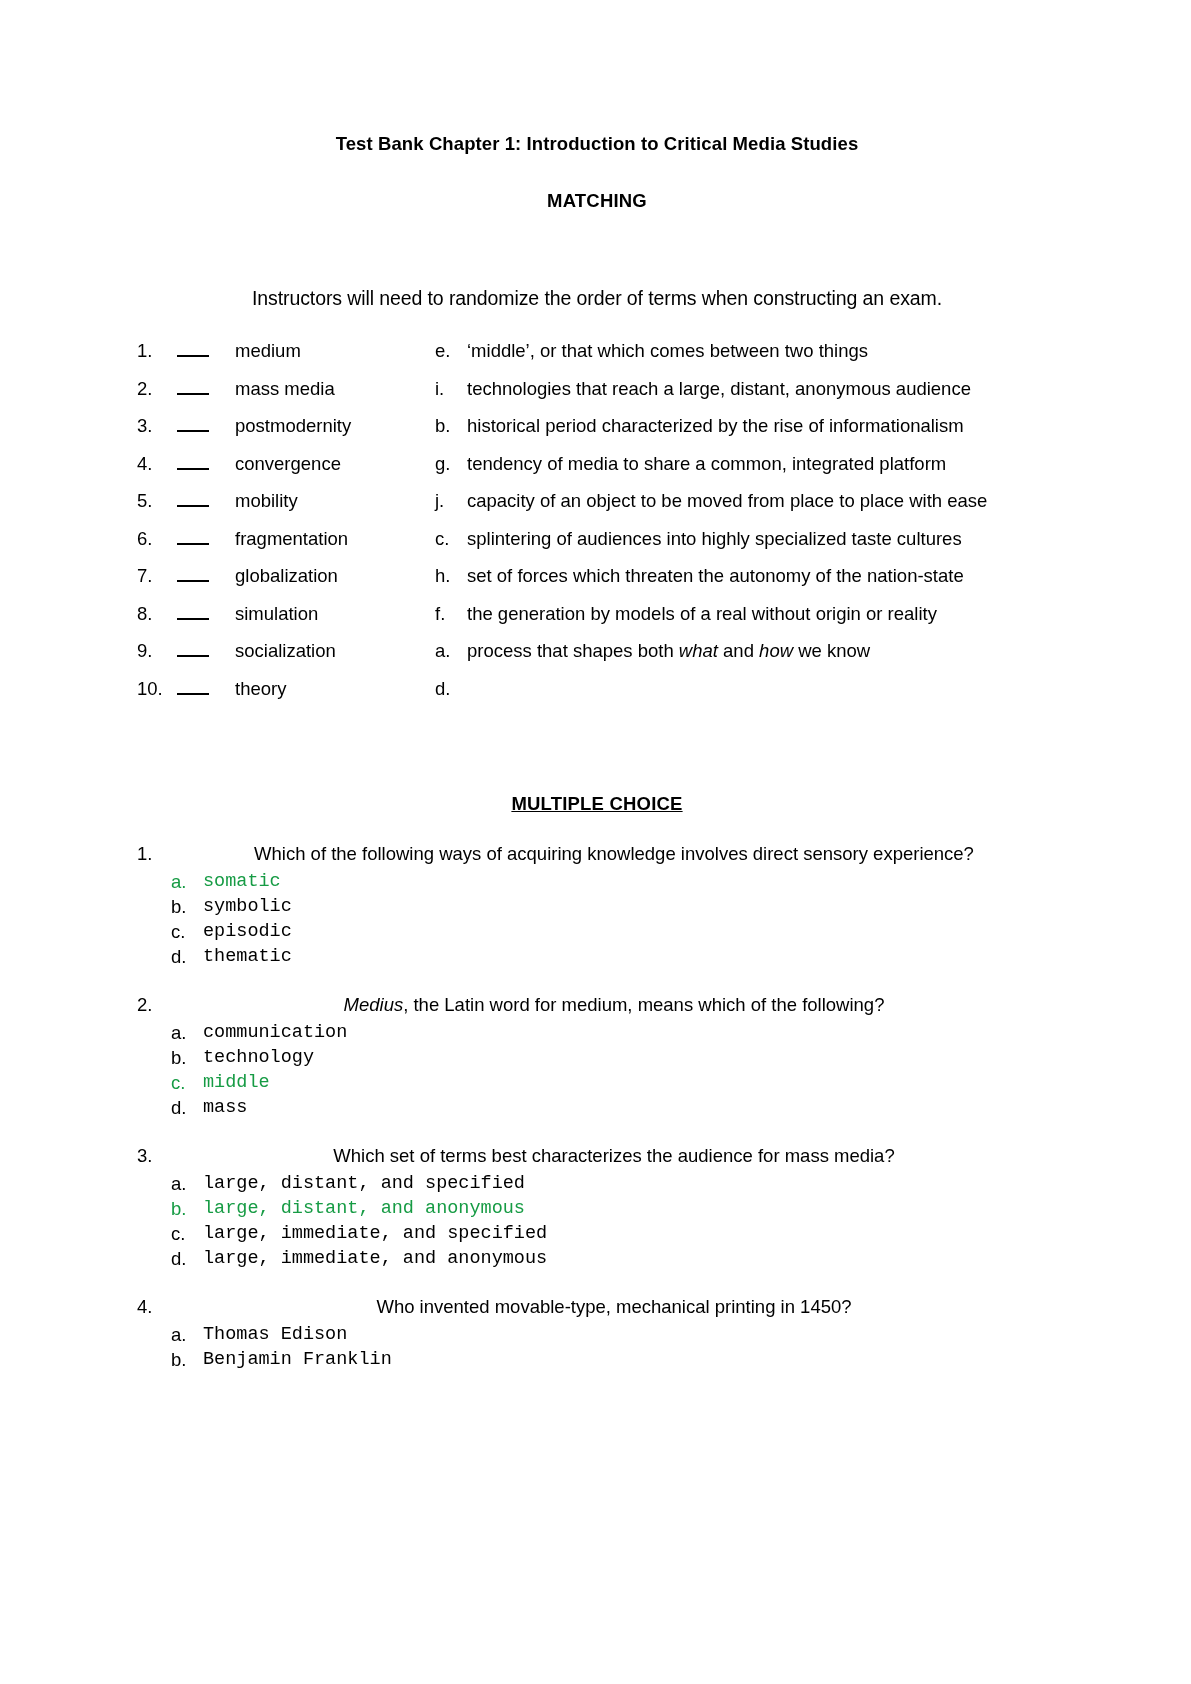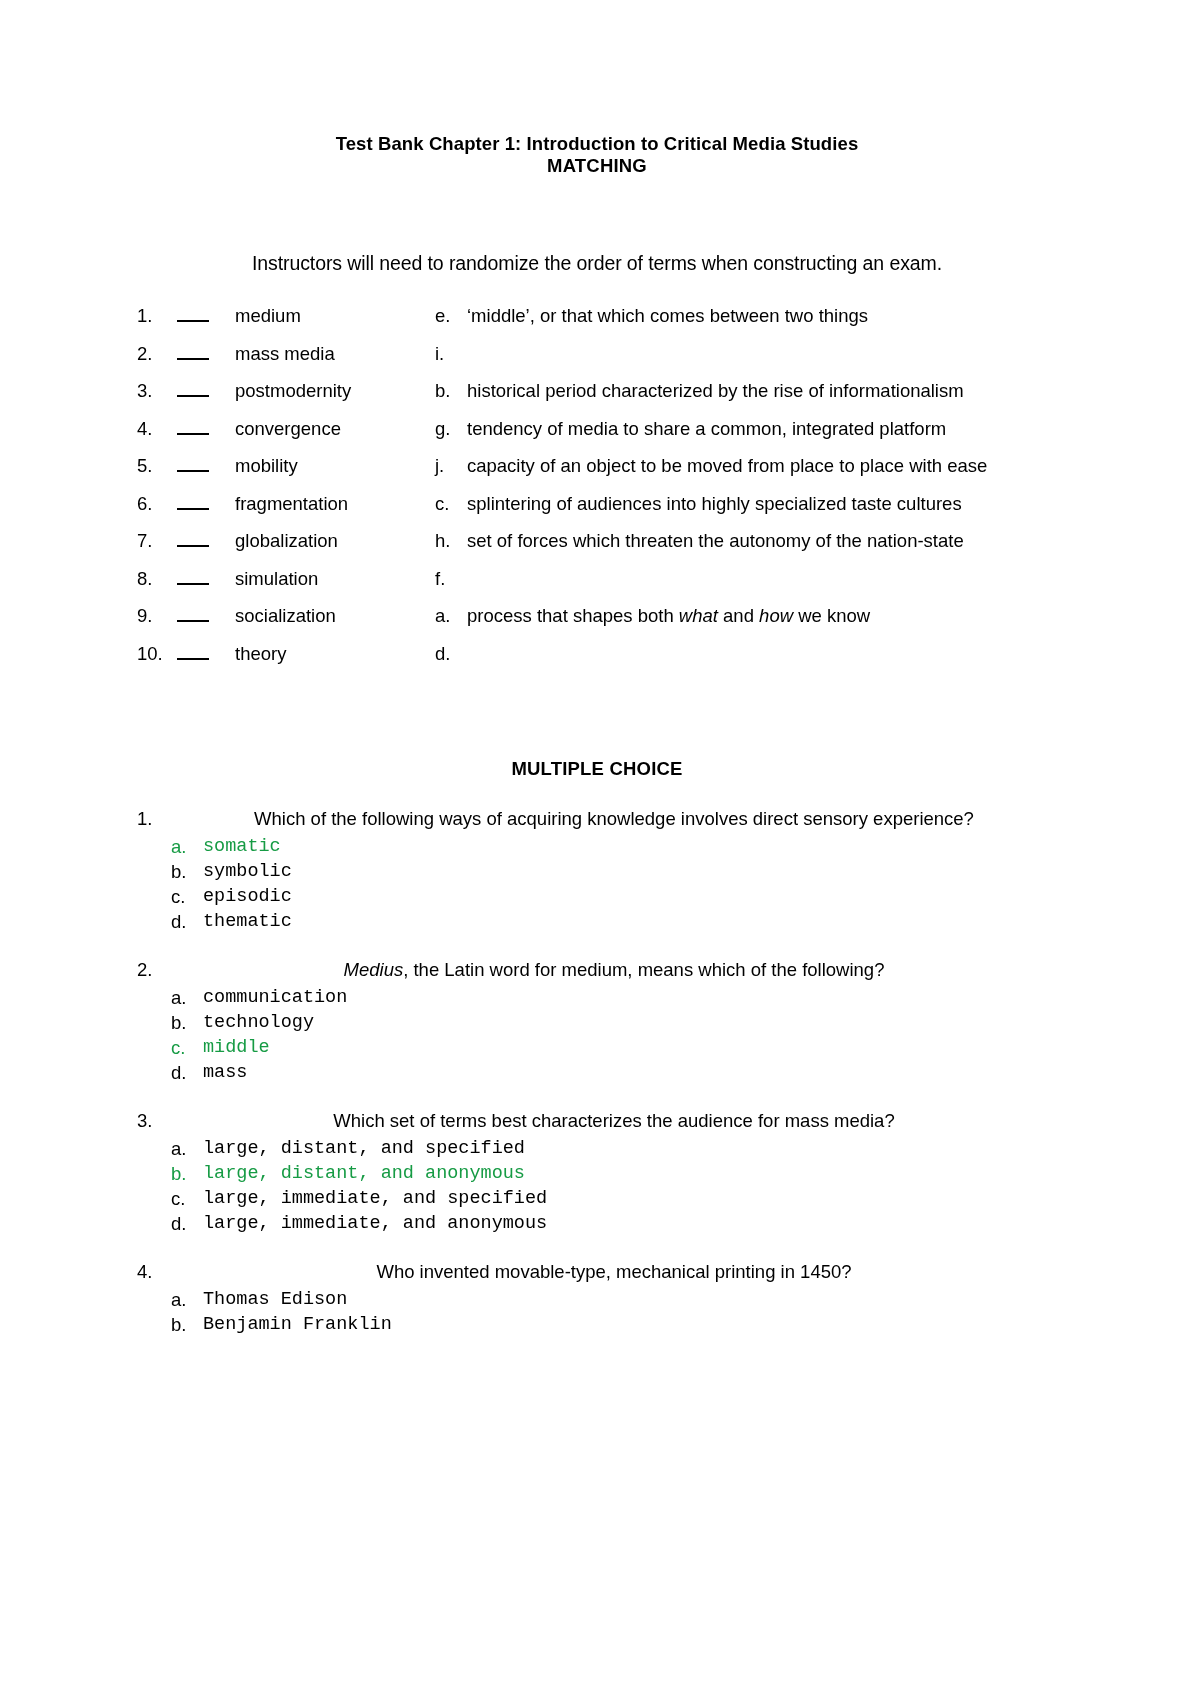--- a/index.html
+++ b/index.html
@@ -30,20 +30,21 @@
     text-align: center;
     font-weight: bold;
     font-size: 18.5px;
     margin-top: 133px;
     letter-spacing: 0.1px;
   }
   .section-heading {
     text-align: center;
     font-weight: bold;
     font-size: 18.5px;
+    margin-top: 35px;
     letter-spacing: 0.2px;
   }
   .intro-line {
     font-size: 19.5px;
     margin-top: 75px;
     letter-spacing: -0.1px;
     text-align: center;
   }
   
   .matching {
@@ -80,20 +81,21 @@
   .match-def {
     flex: 1 1 auto;
   }
   
   .mc-heading {
     text-align: center;
     font-weight: bold;
     font-size: 18.5px;
     margin-top: 78px;
     letter-spacing: 0.2px;
+    text-decoration: underline;
   }
   .mc-list {
     margin-top: 28px;
   }
   .mc-item {
     margin-bottom: 25px;
   }
   .mc-question {
     display: flex;
     font-size: 18.5px;
@@ -145,20 +147,21 @@
           <span class="match-blank"><span class="blank-line"></span></span>
           <span class="match-term">medium</span>
           <span class="match-letter">e.</span>
           <span class="match-def">‘middle’, or that which comes between two things</span>
         </div>
         <div class="match-row">
           <span class="match-num">2.</span>
           <span class="match-blank"><span class="blank-line"></span></span>
           <span class="match-term">mass media</span>
           <span class="match-letter">i.</span>
+          <span class="match-def">technologies that reach a large, distant, anonymous audience</span>
         </div>
         <div class="match-row">
           <span class="match-num">3.</span>
           <span class="match-blank"><span class="blank-line"></span></span>
           <span class="match-term">postmodernity</span>
           <span class="match-letter">b.</span>
           <span class="match-def">historical period characterized by the rise of informationalism</span>
         </div>
         <div class="match-row">
           <span class="match-num">4.</span>
@@ -186,20 +189,21 @@
           <span class="match-blank"><span class="blank-line"></span></span>
           <span class="match-term">globalization</span>
           <span class="match-letter">h.</span>
           <span class="match-def">set of forces which threaten the autonomy of the nation-state</span>
         </div>
         <div class="match-row">
           <span class="match-num">8.</span>
           <span class="match-blank"><span class="blank-line"></span></span>
           <span class="match-term">simulation</span>
           <span class="match-letter">f.</span>
+          <span class="match-def">the generation by models of a real without origin or reality</span>
         </div>
         <div class="match-row">
           <span class="match-num">9.</span>
           <span class="match-blank"><span class="blank-line"></span></span>
           <span class="match-term">socialization</span>
           <span class="match-letter">a.</span>
           <span class="match-def">process that shapes both <em>what</em> and <em>how</em> we know</span>
         </div>
         <div class="match-row">
           <span class="match-num">10.</span>

